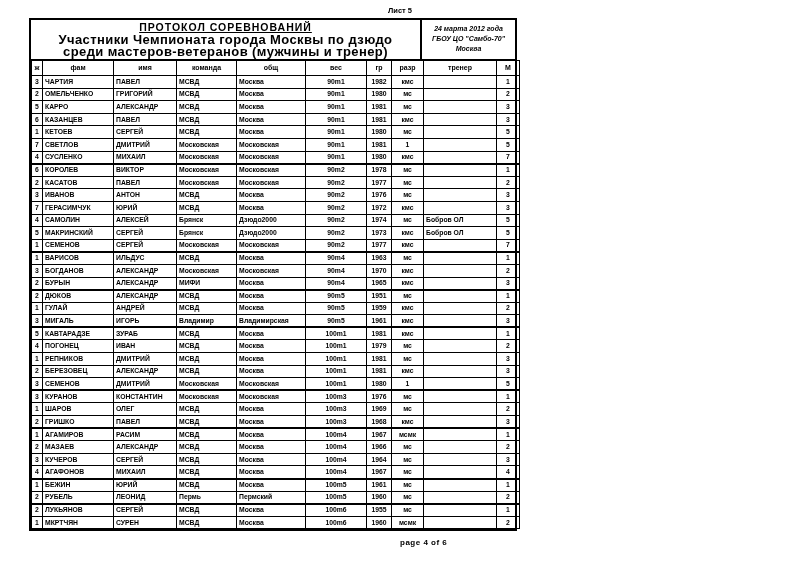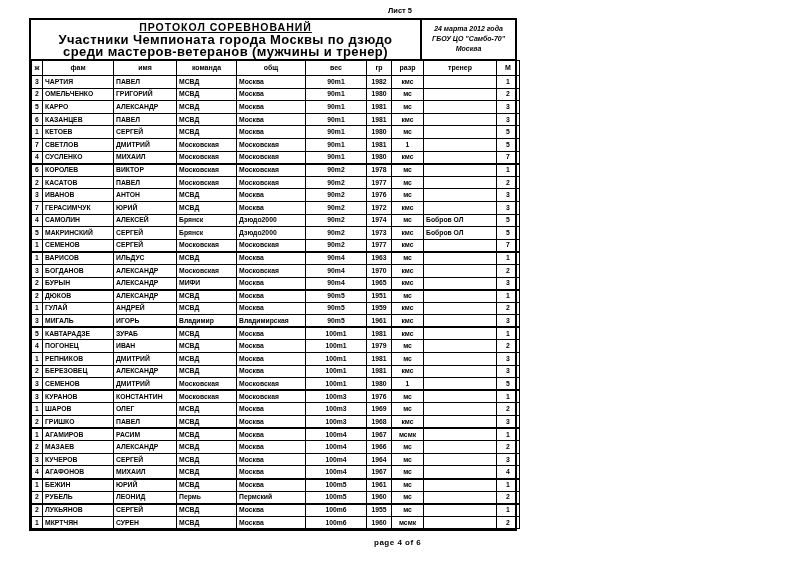--- a/index.html
+++ b/index.html
@@ -35,21 +35,21 @@
   .c2 { width:63px; text-align:left; }
   .c3 { width:60px; text-align:left; }
   .c4 { width:69px; text-align:left; }
   .c5 { width:61px; text-align:center; }
   .c6 { width:25px; text-align:center; }
   .c7 { width:32px; text-align:center; }
   .c8 { width:73px; text-align:left; }
   .c9 { width:23px; text-align:center; }
 
   .page-footer {
-    position:absolute; top:538px; left:374px;
+    position:absolute; top:538px; left:400px;
     font-size:8px; font-weight:bold; color:#000; letter-spacing:0.5px;
   }
 </style>
 </head>
 <body>
 
 <div id="page">
 
   <div class="sheet-label">Лист 5</div>
 

